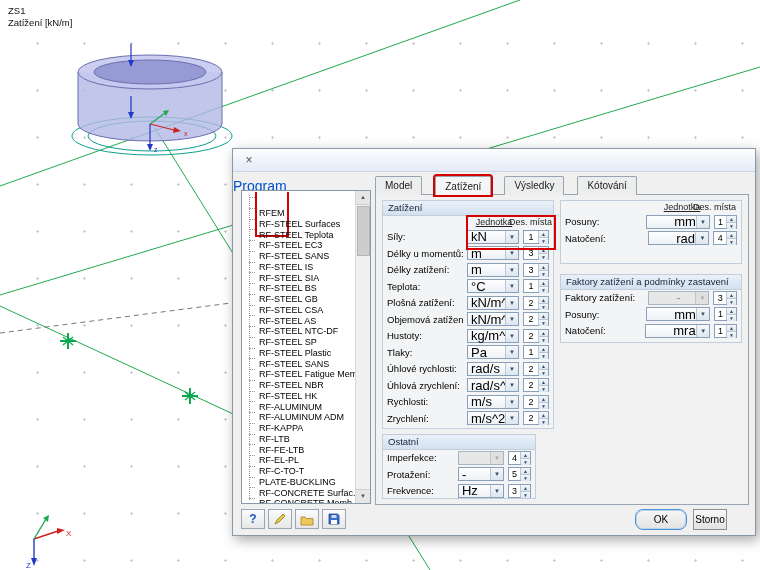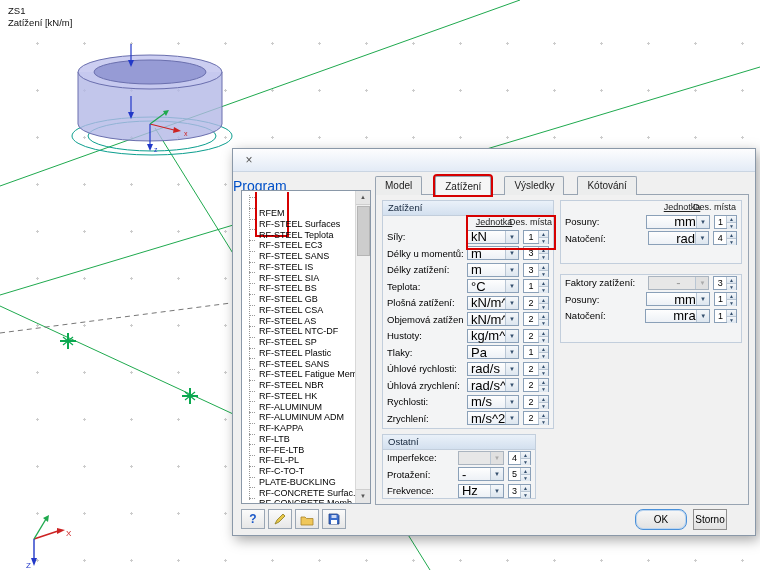--- a/index.html
+++ b/index.html
@@ -503,20 +503,21 @@
               <span class="spin-btns">
                 <span class="spin-b">▲</span>
                 <span class="spin-b dn">▼</span>
               </span>
             </span>
           </div>
         </div>
     </div>
 
     <div class="ugroup ugroup--right g-factors">
+      <div class="ugroup-title">Faktory zatížení a podmínky zastavení</div>
       <div class="urows">
 
           <div class="urow">
             <span class="ulabel">Faktory zatížení:</span>
             <span class="combo disabled">
               <span class="combo-val">-</span>
               <span class="combo-btn">▼</span>
             </span>
             <span class="spin">
               <span class="spin-val">3</span>

